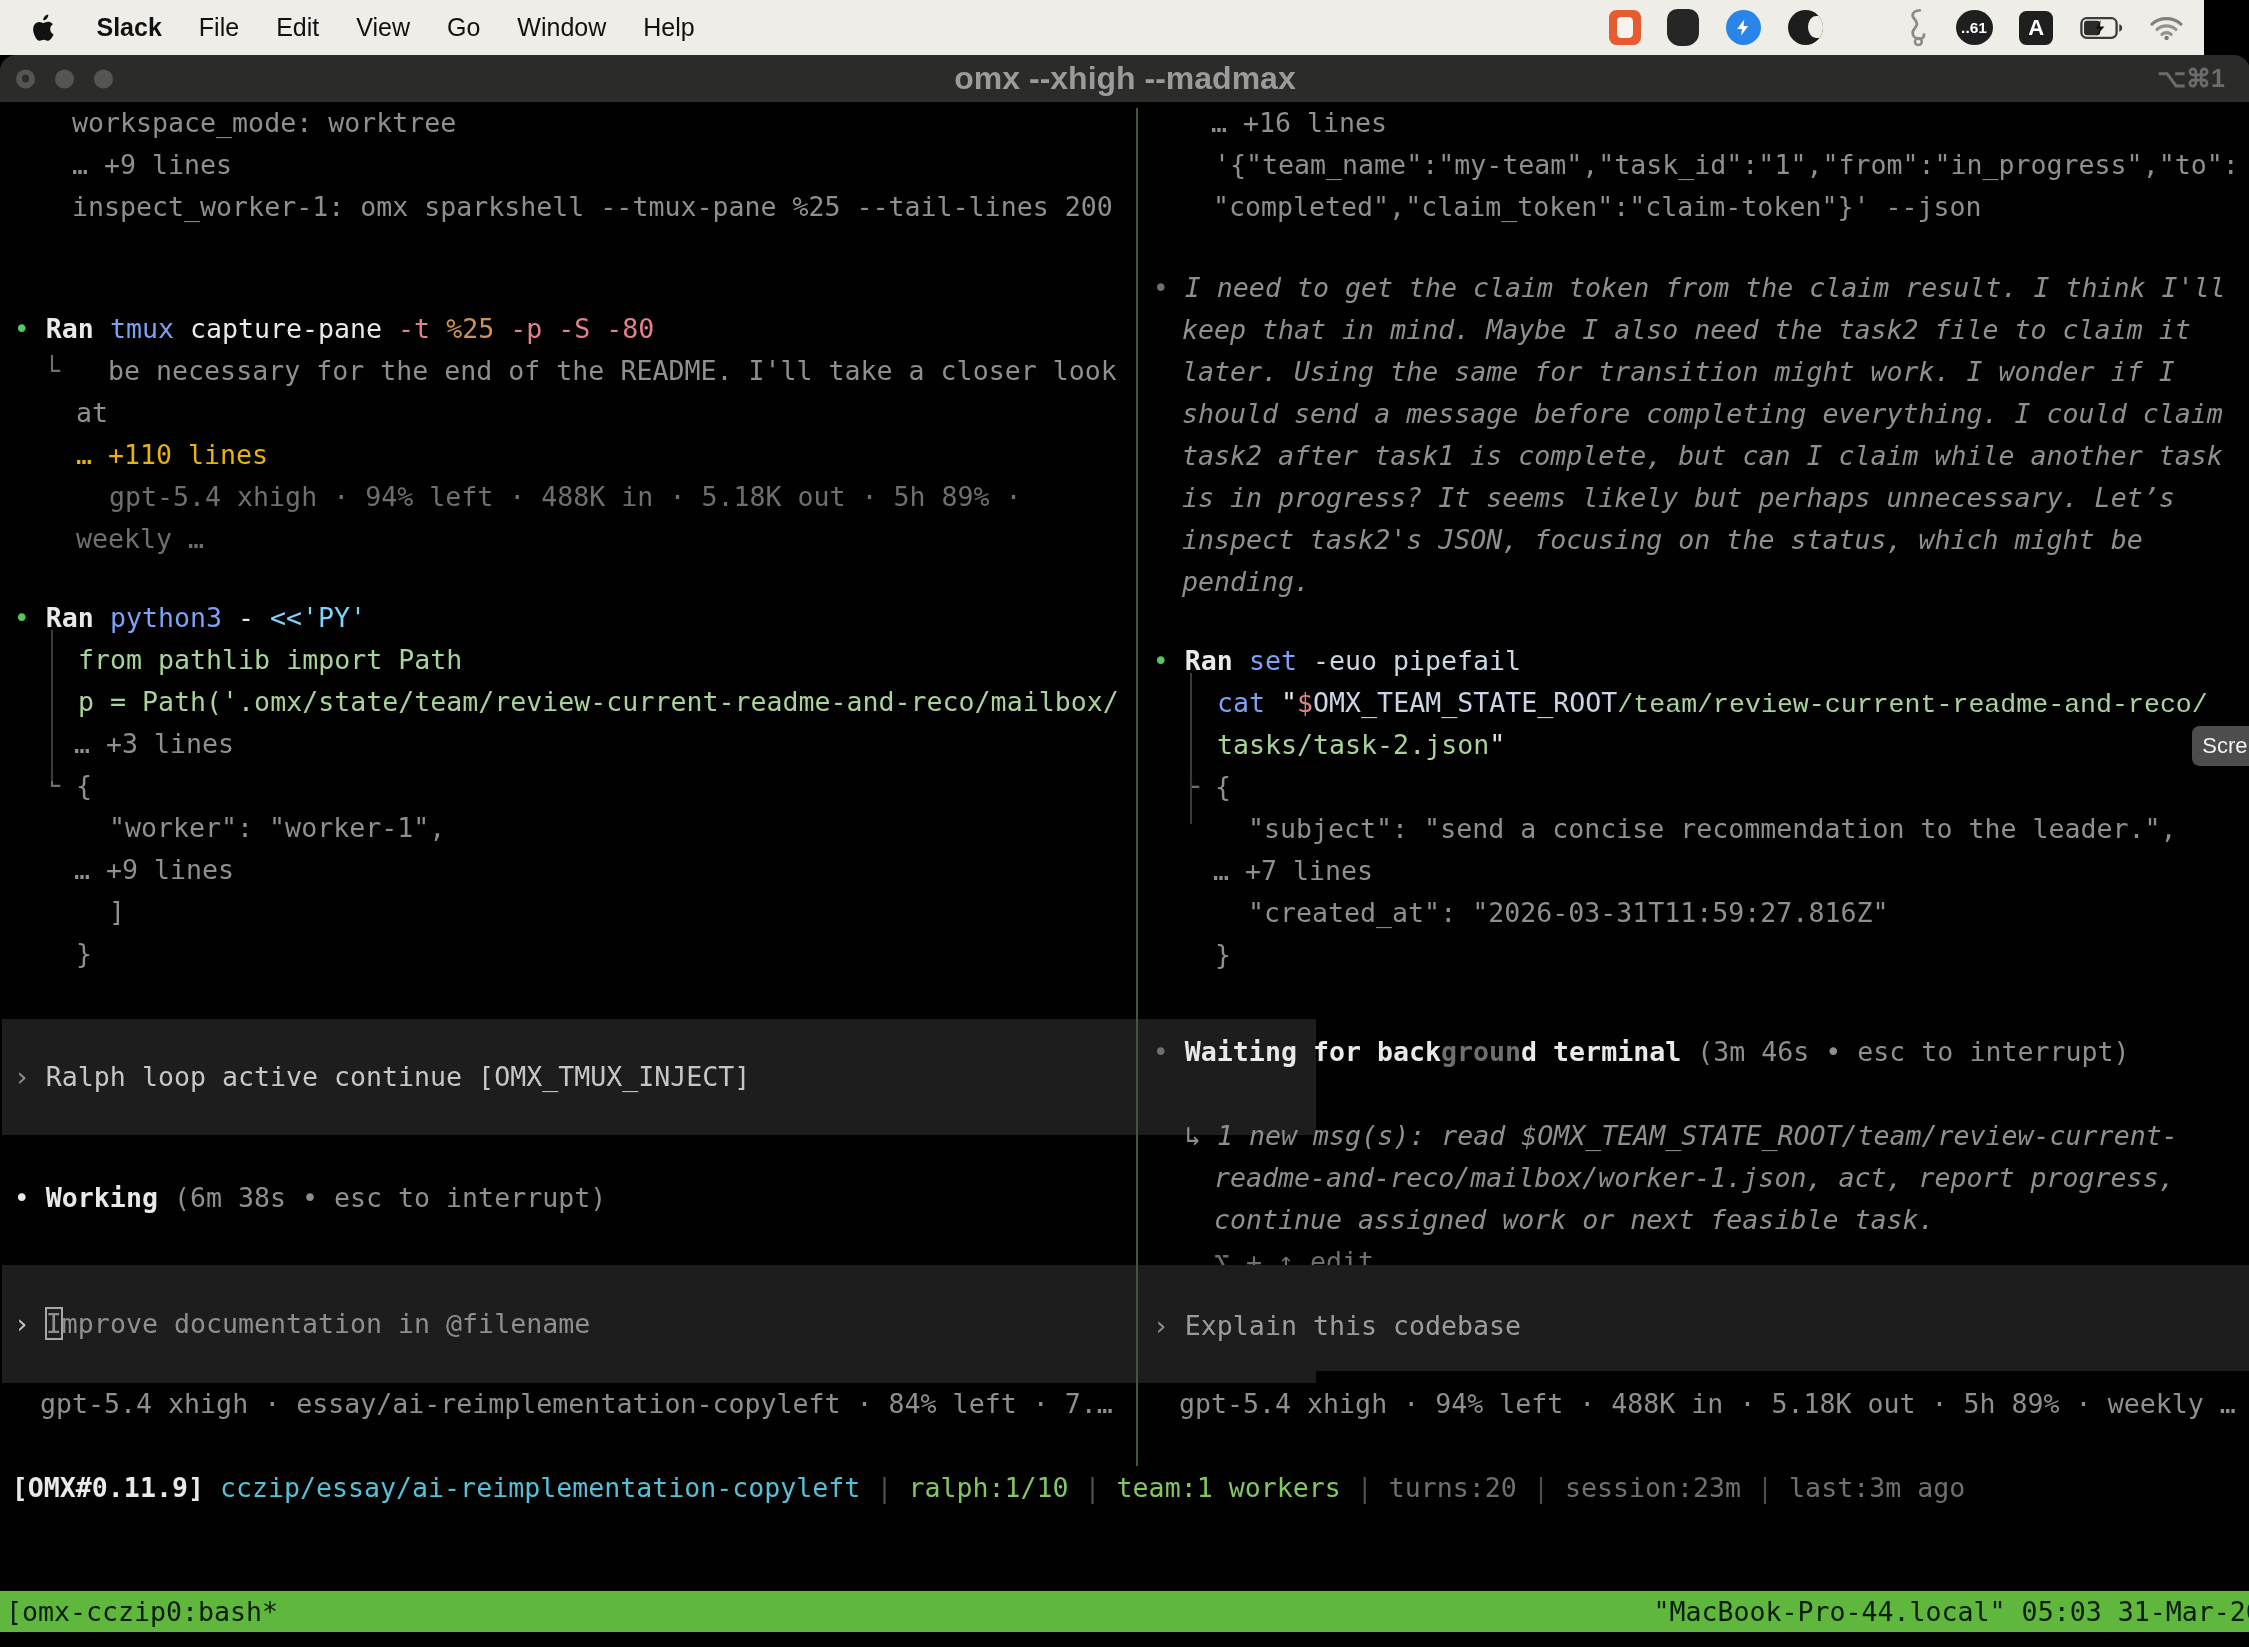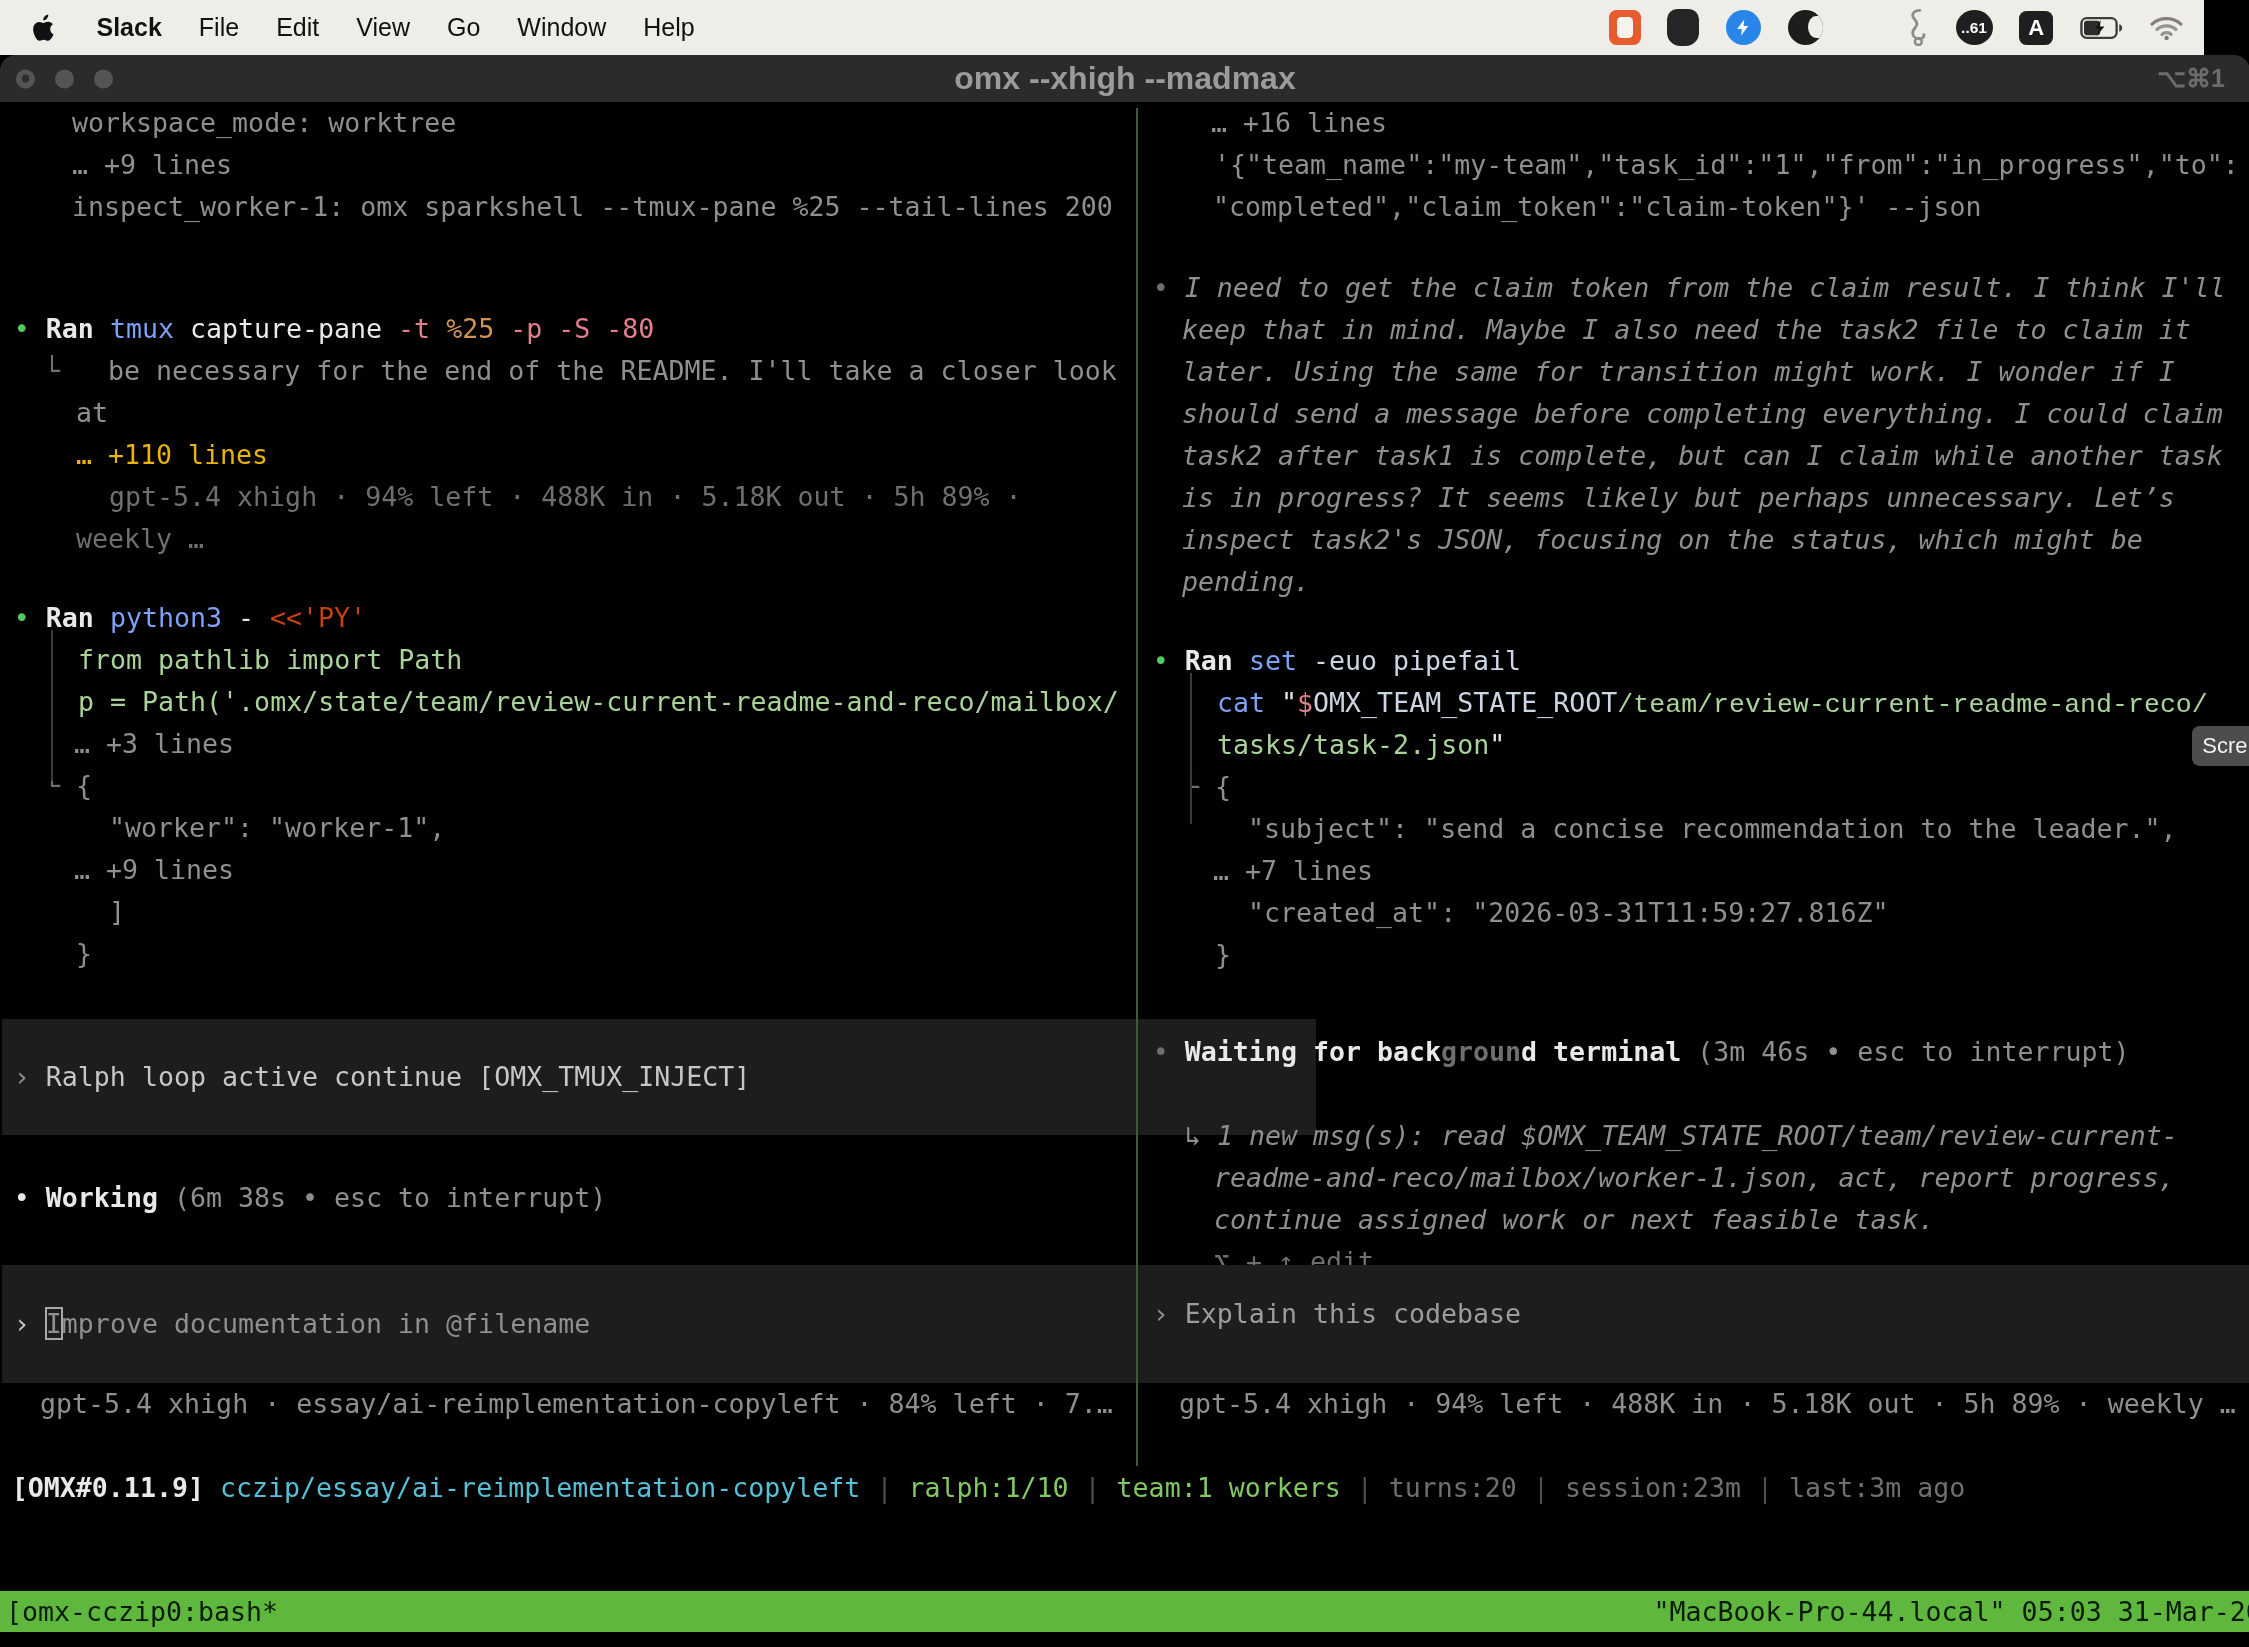--- a/index.html
+++ b/index.html
@@ -160,21 +160,21 @@
           <div class="block" style="top: 206px;">
             <div class="line" style="padding-left: 11.8px;"><span style="color: rgb(83, 201, 95);">• </span><span style="color: rgb(233, 233, 233); font-weight: bold;">Ran </span><span style="color: rgb(126, 161, 245);">tmux </span><span style="color: rgb(233, 233, 233);">capture-pane </span><span style="color: rgb(226, 128, 140);">-t </span><span style="color: rgb(207, 148, 85);">%25 </span><span style="color: rgb(226, 128, 140);">-p -S -80</span></div>
             <div class="line" style="padding-left: 42px;"><span style="color: rgb(111, 111, 111);">└</span><span style="color: rgb(143, 143, 143);">   be necessary for the end of the README. I'll take a closer look</span></div>
             <div class="line" style="padding-left: 74px;"><span style="color: rgb(143, 143, 143);">at</span></div>
             <div class="line" style="padding-left: 74px;"><span style="color: #eab308;">… +110 lines</span></div>
             <div class="line" style="padding-left: 107px;"><span style="color: rgb(111, 111, 111);">gpt-5.4 xhigh · 94% left · 488K in · 5.18K out · 5h 89% ·</span></div>
             <div class="line" style="padding-left: 74px;"><span style="color: rgb(111, 111, 111);">weekly …</span></div>
           </div>
           <div class="block" style="top: 495px;">
             <div class="vbar" style="left: 49px; top: 33px; height: 151px;"></div>
-            <div class="line" style="padding-left: 11.8px;"><span style="color: rgb(83, 201, 95);">• </span><span style="color: rgb(233, 233, 233); font-weight: bold;">Ran </span><span style="color: rgb(126, 161, 245);">python3</span><span style="color: rgb(233, 233, 233);"> - </span><span style="color: #c2410c; margin-top: 20px;">&lt;&lt;'PY'</span></div>
+            <div class="line" style="padding-left: 11.8px;"><span style="color: rgb(83, 201, 95);">• </span><span style="color: rgb(233, 233, 233); font-weight: bold;">Ran </span><span style="color: rgb(126, 161, 245);">python3</span><span style="color: rgb(233, 233, 233);"> - </span><span style="color: #7dd3fc; margin-top: 20px;">&lt;&lt;'PY'</span></div>
             <div class="line" style="padding-left: 76px;"><span style="color: rgb(169, 211, 154);">from pathlib import Path</span></div>
             <div class="line" style="padding-left: 76px;"><span style="color: rgb(169, 211, 154);">p = Path('.omx/state/team/review-current-readme-and-reco/mailbox/</span></div>
             <div class="line" style="padding-left: 72px;"><span style="color: rgb(143, 143, 143);">… +3 lines</span></div>
             <div class="line" style="padding-left: 42px;"><span style="color: rgb(111, 111, 111);">└ </span><span style="color: rgb(143, 143, 143);">{</span></div>
             <div class="line" style="padding-left: 107px;"><span style="color: rgb(143, 143, 143);">"worker": "worker-1",</span></div>
             <div class="line" style="padding-left: 72px;"><span style="color: rgb(143, 143, 143);">… +9 lines</span></div>
             <div class="line" style="padding-left: 107px;"><span style="color: rgb(143, 143, 143);">]</span></div>
             <div class="line" style="padding-left: 74px;"><span style="color: rgb(143, 143, 143);">}</span></div>
           </div>
           <div class="block box" style="top: 917px; height: 116px; padding-top: 37px; box-sizing: border-box;">
@@ -219,21 +219,21 @@
             <div class="line" style="padding-left: 74px;"><span style="color: rgb(143, 143, 143);">}</span></div>
           </div>
           <div class="block" style="top: 929px;">
             <div class="line" style="padding-left: 11.8px;"><span style="color: rgb(111, 111, 111);">• </span><span style="color: rgb(233, 233, 233); font-weight: bold;">Waiting for back</span><span style="color: rgb(111, 111, 111); font-weight: bold;">groun</span><span style="color: rgb(233, 233, 233); font-weight: bold;">d terminal</span><span style="color: rgb(143, 143, 143);"> (3m 46s • esc to interrupt)</span></div>
             <div class="line" style="padding-left: 0px;"></div>
             <div class="line" style="padding-left: 44px;"><span style="color: rgb(143, 143, 143);">↳ </span><span style="color: rgb(143, 143, 143); font-style: italic;">1 new msg(s): read $OMX_TEAM_STATE_ROOT/team/review-current-</span></div>
             <div class="line" style="padding-left: 73px;"><span style="color: rgb(143, 143, 143); font-style: italic;">readme-and-reco/mailbox/worker-1.json, act, report progress,</span></div>
             <div class="line" style="padding-left: 73px;"><span style="color: rgb(143, 143, 143); font-style: italic;">continue assigned work or next feasible task.</span></div>
             <div class="line" style="padding-left: 73px;"><span style="color: rgb(111, 111, 111);">⌥ + ↑ edit</span></div>
           </div>
-          <div class="block box" style="top: 1163px; height: 118px; padding-top: 28px; box-sizing: border-box;">
+          <div class="block box" style="top: 1163px; height: 106px; padding-top: 40px; box-sizing: border-box;">
             <div class="line" style="padding-left: 11.8px;"><span style="color: rgb(143, 143, 143);">› </span><span style="color: rgb(156, 156, 156);">Explain this codebase</span></div>
           </div>
           <div class="block" style="top: 1281px;">
             <div class="line" style="padding-left: 38px;"><span style="color: rgb(143, 143, 143);">gpt-5.4 xhigh · 94% left · 488K in · 5.18K out · 5h 89% · weekly …</span></div>
           </div>
         </div>
 
       <div class="tooltip">
         <span>Scre</span>
       </div>

